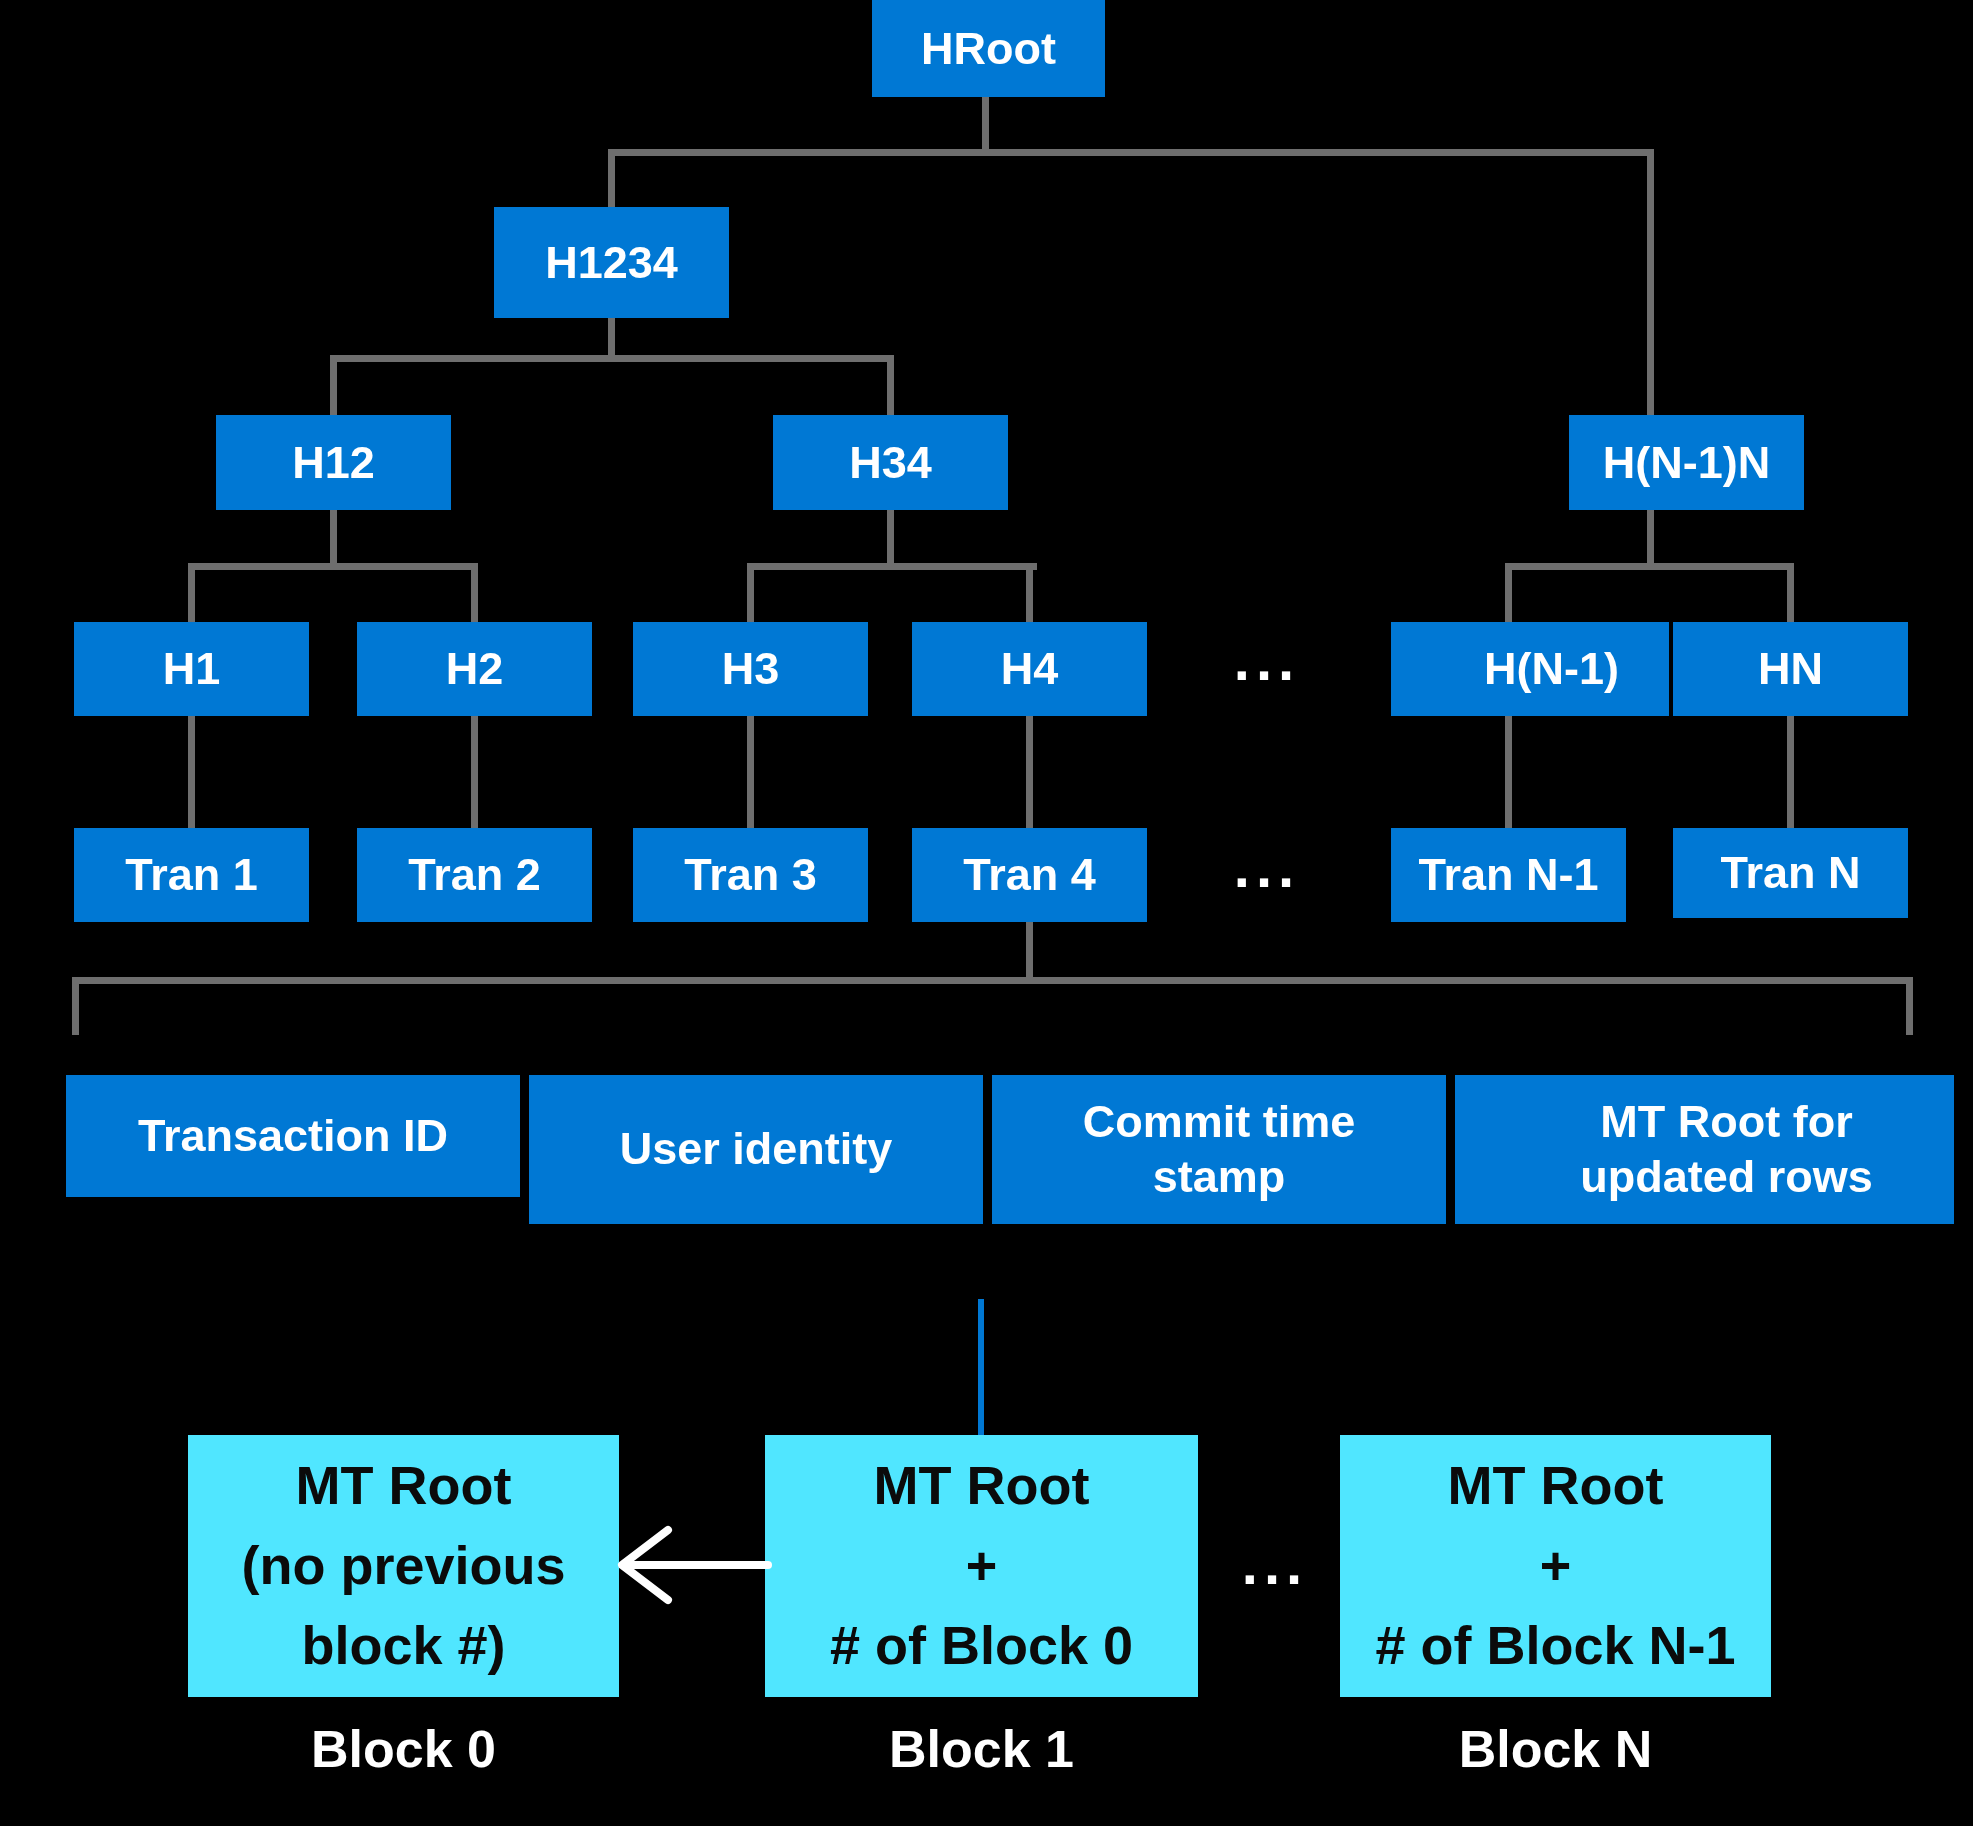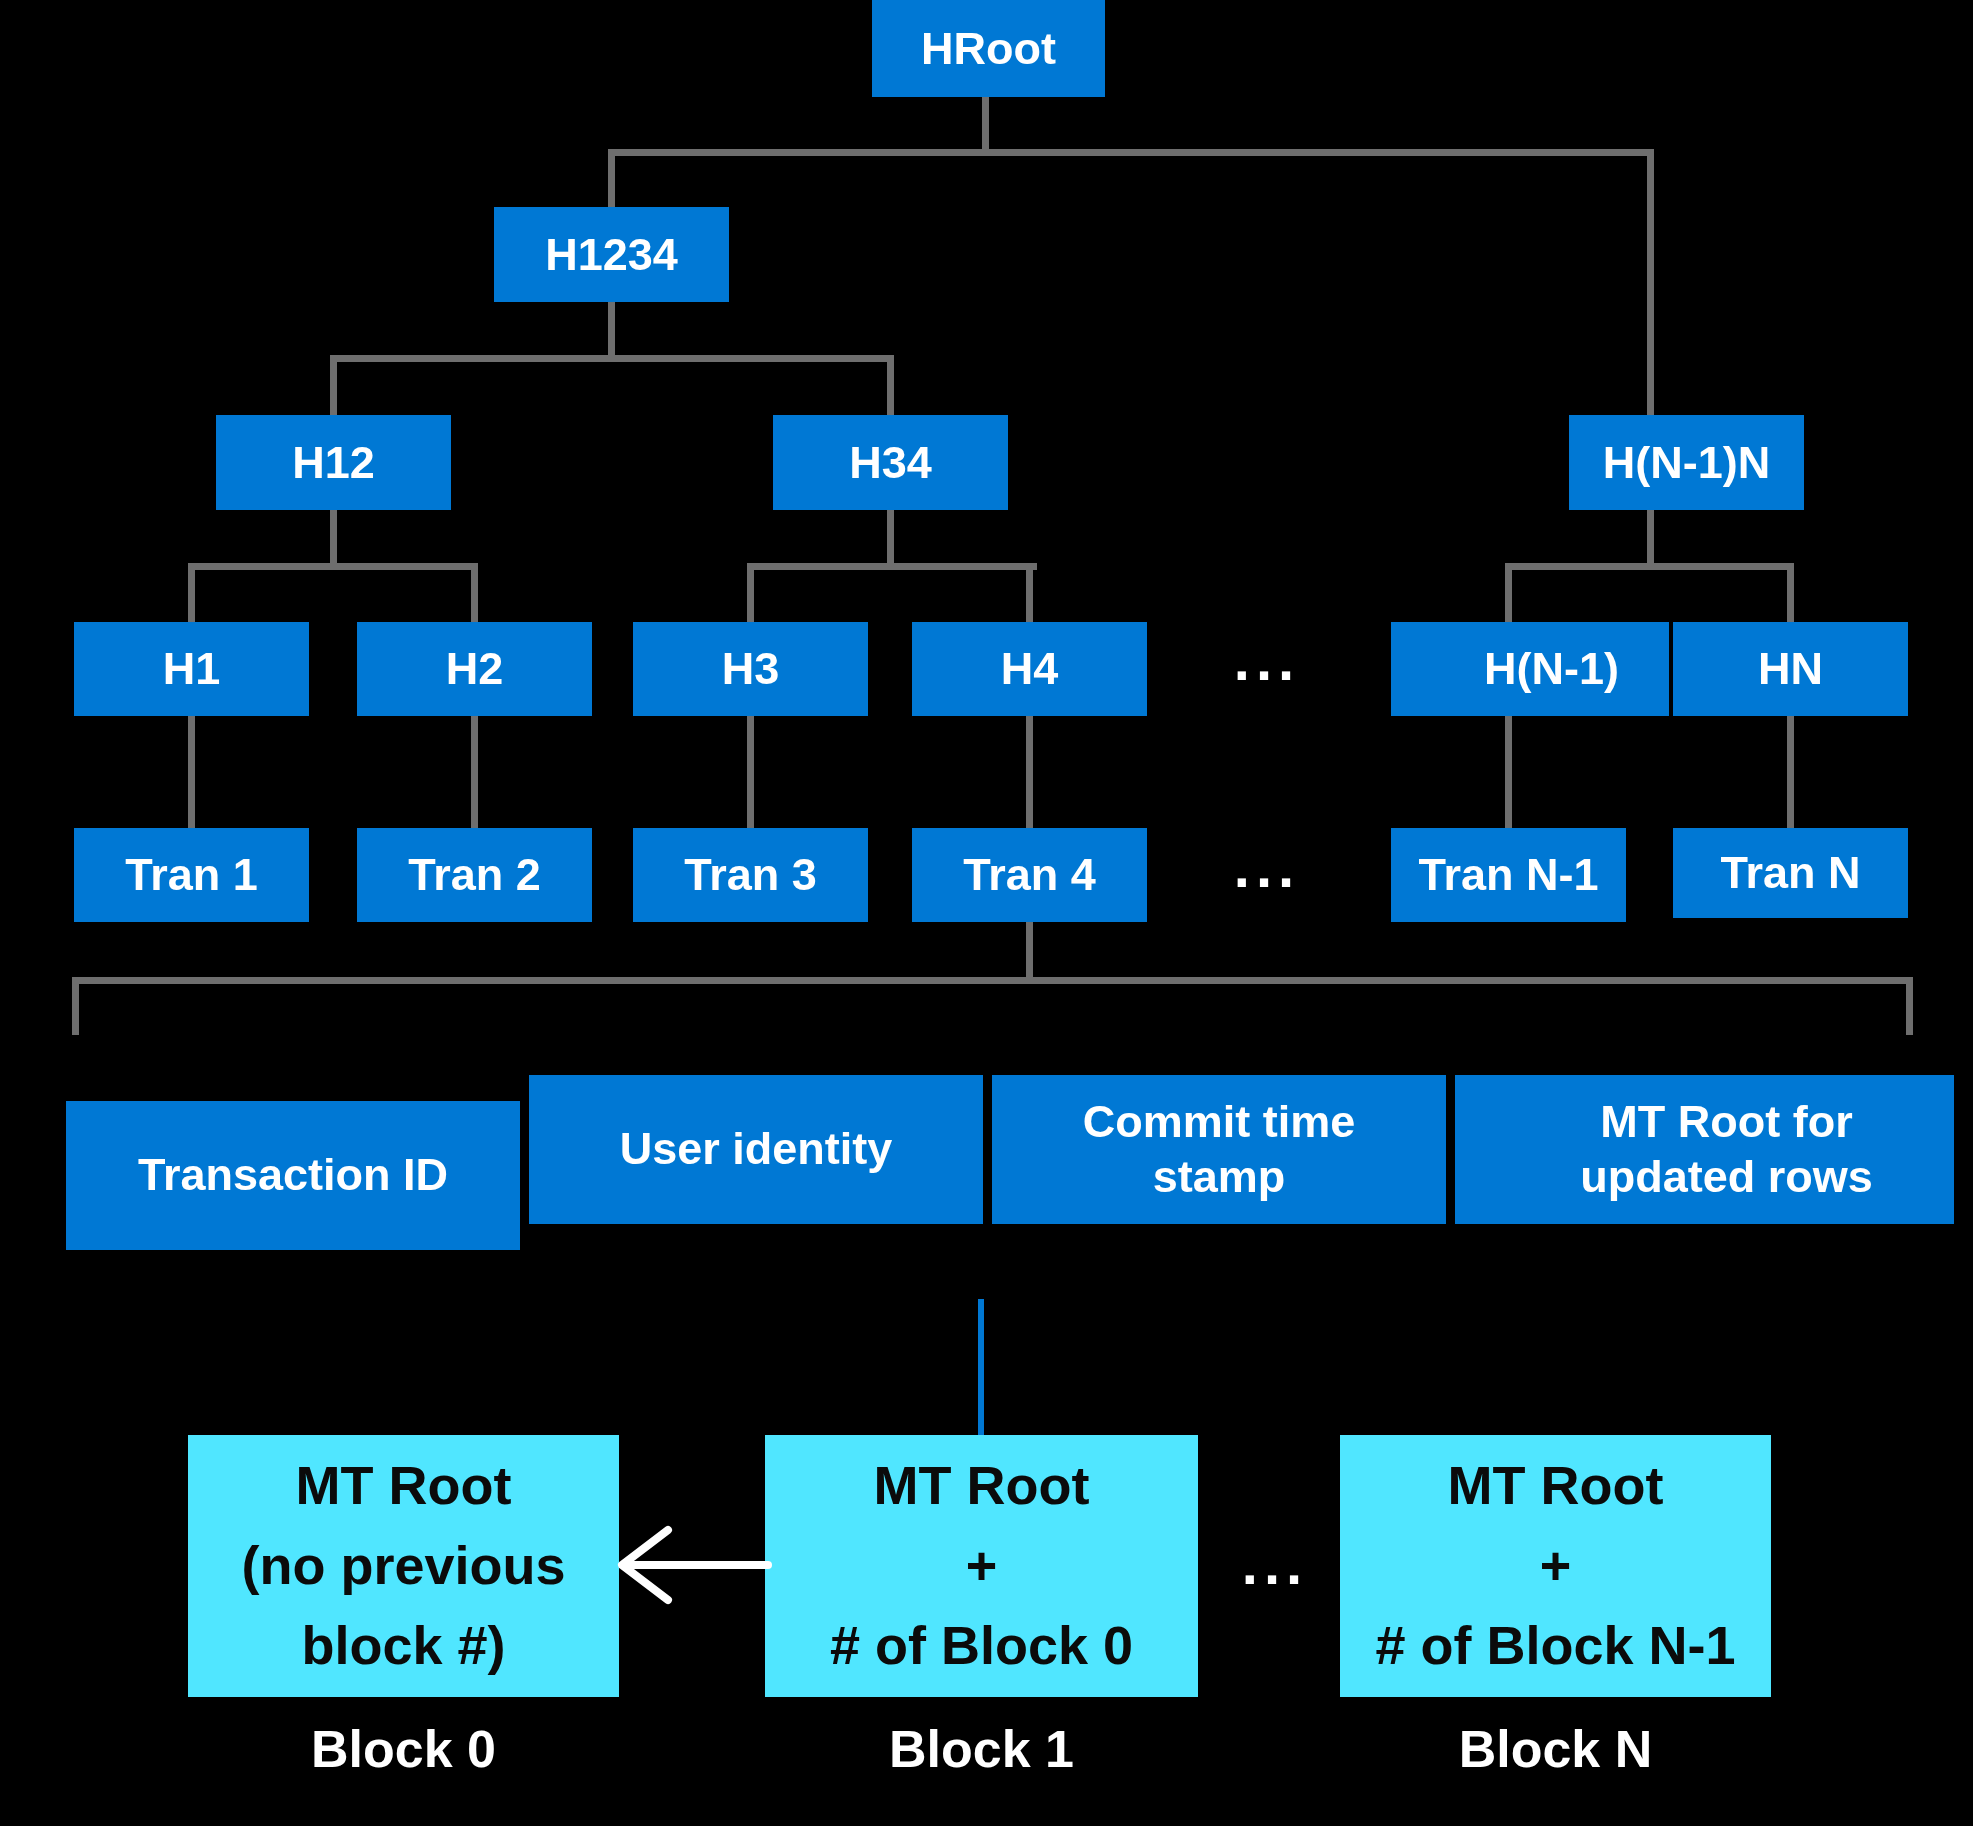--- a/index.html
+++ b/index.html
@@ -77,21 +77,21 @@
   <div class="line" style="left:72px;top:977px;width:1841px;height:7px;"></div>
   <div class="line" style="left:72px;top:977px;width:7px;height:58px;"></div>
   <div class="line" style="left:1906px;top:977px;width:7px;height:58px;"></div>
 
   <div class="blueline" style="left:978px;top:1299px;width:6px;height:136px;"></div>
 
   <div class="node" style="left:872px;top:0;width:233px;height:97px;">
       <span>HRoot</span>
     </div>
 
-  <div class="node" style="left:494px;top:207px;width:235px;height:95px;">
+  <div class="node" style="left:494px;top:207px;width:235px;height:111px;">
       <span>H1234</span>
     </div>
 
   <div class="node" style="left:216px;top:415px;width:235px;height:95px;">
       <span>H12</span>
     </div>
   <div class="node" style="left:773px;top:415px;width:235px;height:95px;">
       <span>H34</span>
     </div>
   <div class="node" style="left:1533px;top:415px;width:235px;height:95px;margin-left:36px;">
@@ -133,21 +133,21 @@
     </div>
   <div class="node" style="left:1391px;top:828px;width:235px;height:94px;">
       <span>Tran N-1</span>
     </div>
   <div class="node" style="left:1673px;top:828px;width:235px;height:90px;">
       <span>Tran N</span>
     </div>
 
   <div class="dots" style="left:1267px;top:838px;">...</div>
 
-  <div class="field" style="left:66px;top:1075px;width:454px;height:149px;margin-top:26px;">
+  <div class="field" style="left:66px;top:1075px;width:454px;height:122px;">
     <span>Transaction ID</span>
     <span></span>
   </div>
   <div class="field" style="left:529px;top:1075px;width:454px;height:149px;">
     <span>User identity</span>
     <span></span>
   </div>
   <div class="field" style="left:992px;top:1075px;width:454px;height:149px;">
     <span>Commit time</span>
     <span>stamp</span>

